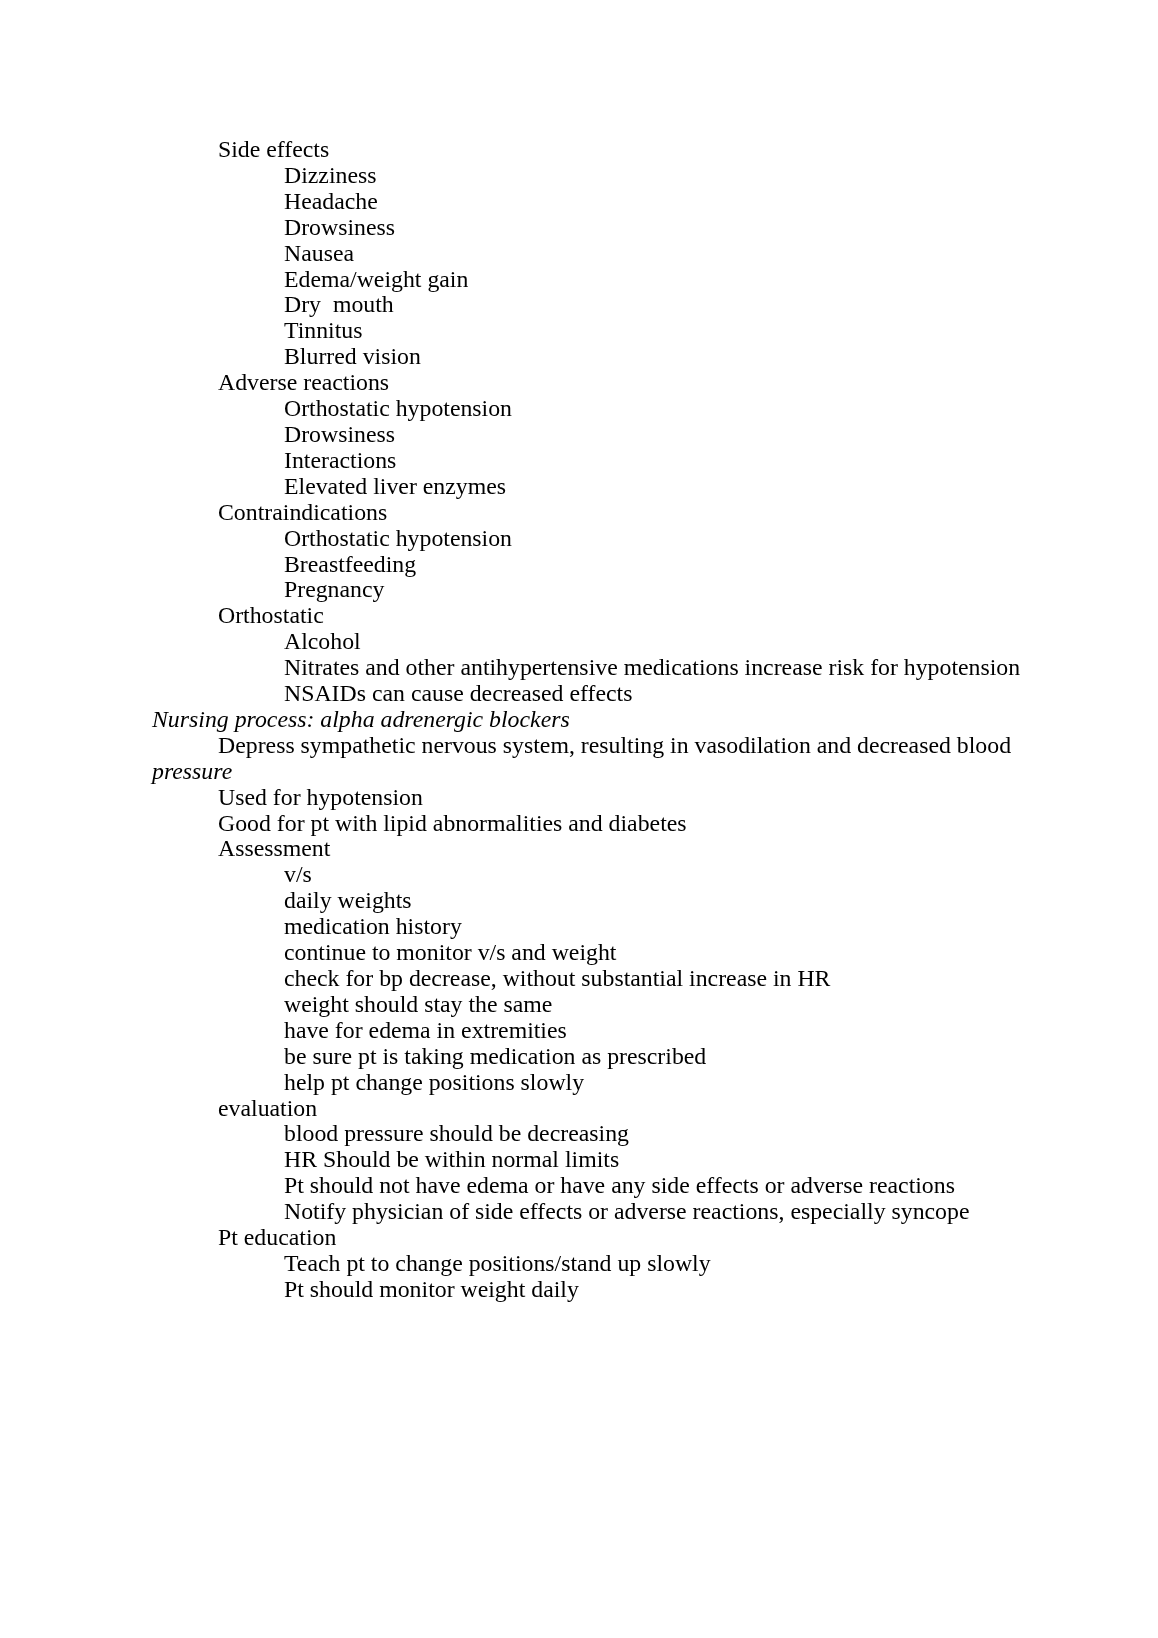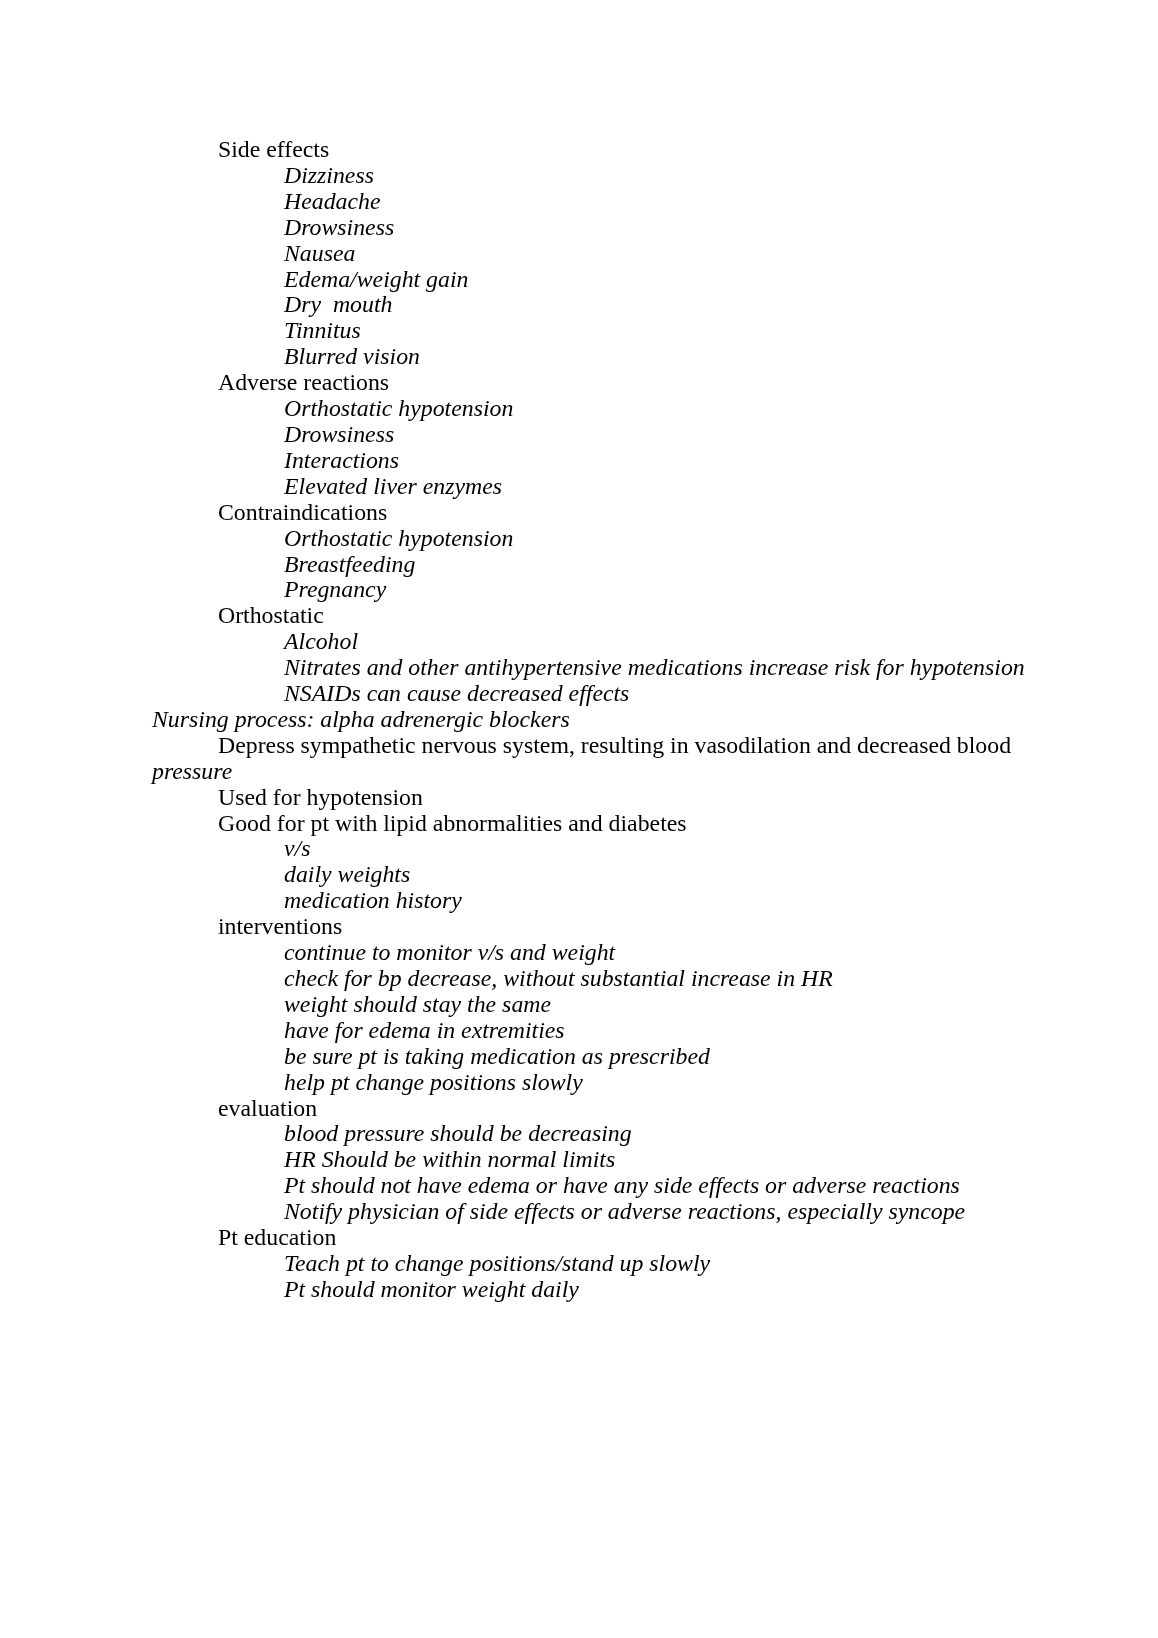--- a/index.html
+++ b/index.html
@@ -24,21 +24,21 @@
     line-height: 25.9px;
     color: #000000;
     margin-left: 15px;
   }
   .line {
     white-space: pre;           
     min-height: 25.9px;
   }
   .indent-0 { margin-left: 0; font-style: italic; }
   .indent-1 { margin-left: 66px; }
-  .indent-2 { margin-left: 132px; font-style: italic; }
+  .indent-2 { margin-left: 132px; }
 </style>
 </head>
 <body style="background: rgb(255, 255, 255);">
 
 <div class="page">
   <div class="doc-content" id="doc-content" style="color: rgb(0, 0, 0);">
       <div class="line indent-1">Side effects</div>
       <div class="line indent-2">Dizziness</div>
       <div class="line indent-2">Headache</div>
       <div class="line indent-2">Drowsiness</div>
@@ -58,24 +58,24 @@
       <div class="line indent-2">Pregnancy</div>
       <div class="line indent-1">Orthostatic</div>
       <div class="line indent-2">Alcohol</div>
       <div class="line indent-2">Nitrates and other antihypertensive medications increase risk for hypotension</div>
       <div class="line indent-2">NSAIDs can cause decreased effects</div>
       <div class="line indent-0">Nursing process: alpha adrenergic blockers</div>
       <div class="line indent-1">Depress sympathetic nervous system, resulting in vasodilation and decreased blood</div>
       <div class="line indent-0">pressure</div>
       <div class="line indent-1">Used for hypotension</div>
       <div class="line indent-1">Good for pt with lipid abnormalities and diabetes</div>
+      <div class="line indent-1">Assessment</div>
       <div class="line indent-2">v/s</div>
       <div class="line indent-2">daily weights</div>
       <div class="line indent-2">medication history</div>
-      <div class="line indent-1">interventions</div>
       <div class="line indent-2">continue to monitor v/s and weight</div>
       <div class="line indent-2">check for bp decrease, without substantial increase in HR</div>
       <div class="line indent-2">weight should stay the same</div>
       <div class="line indent-2">have for edema in extremities</div>
       <div class="line indent-2">be sure pt is taking medication as prescribed</div>
       <div class="line indent-2">help pt change positions slowly</div>
       <div class="line indent-1">evaluation</div>
       <div class="line indent-2">blood pressure should be decreasing</div>
       <div class="line indent-2">HR Should be within normal limits</div>
       <div class="line indent-2">Pt should not have edema or have any side effects or adverse reactions</div>

